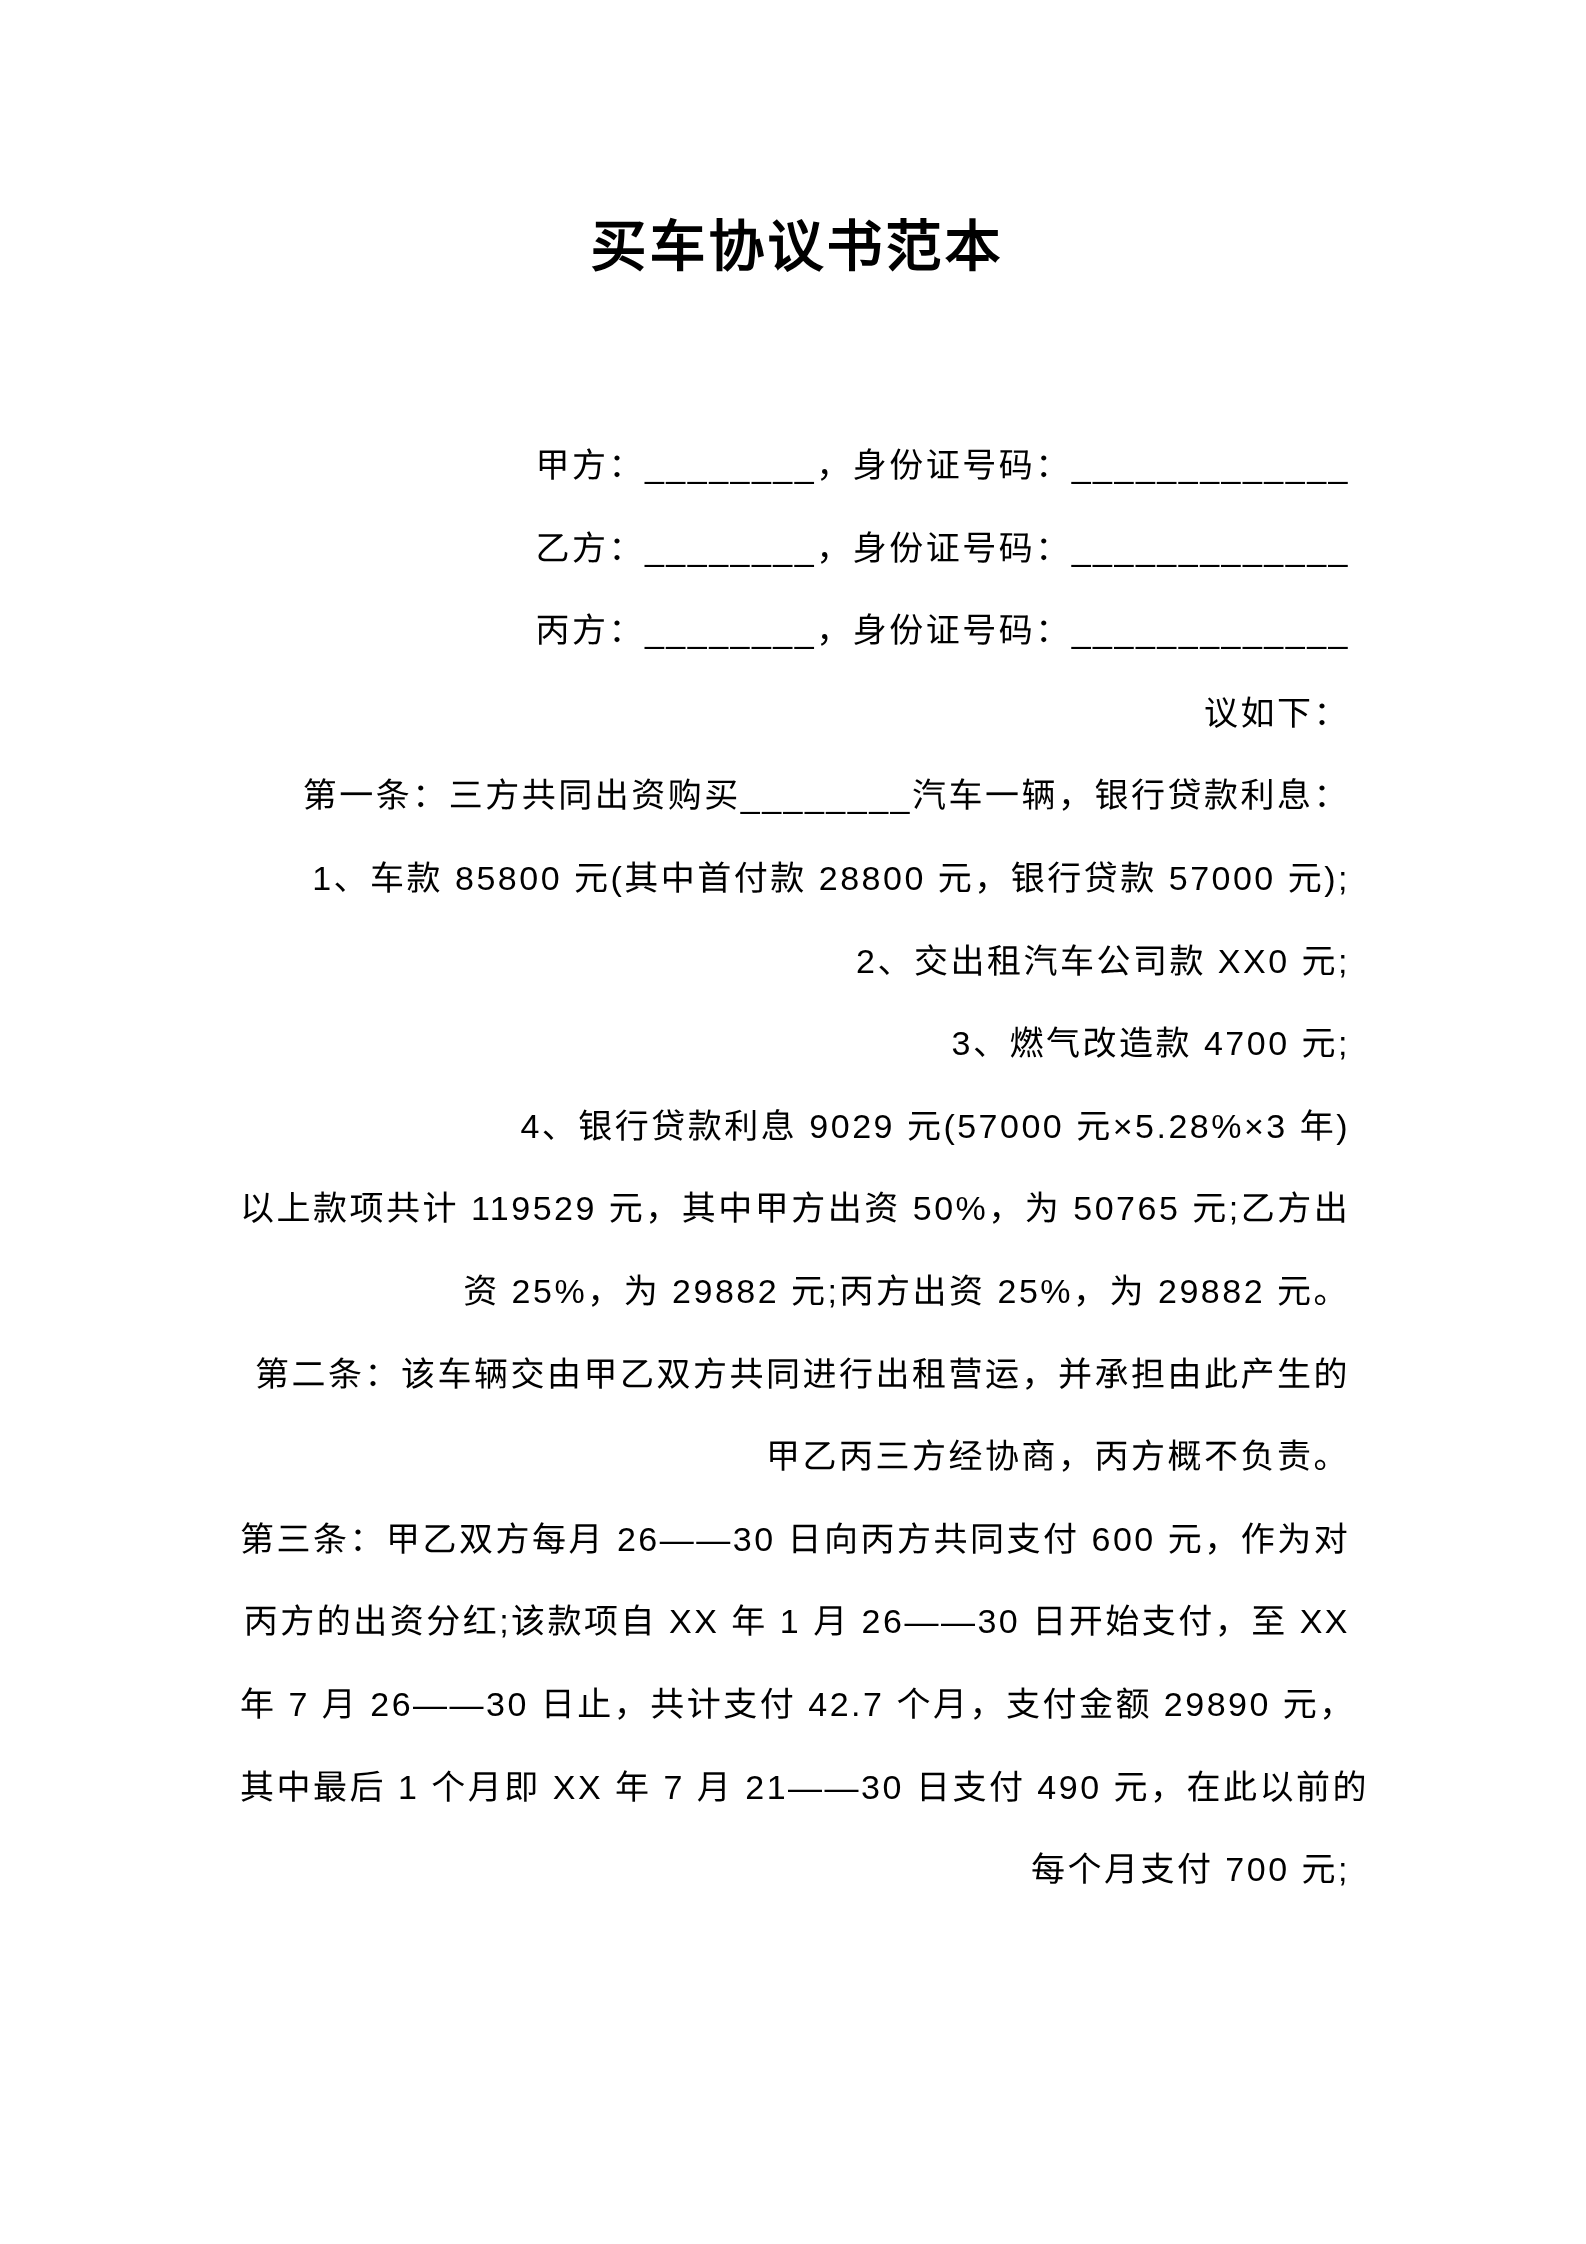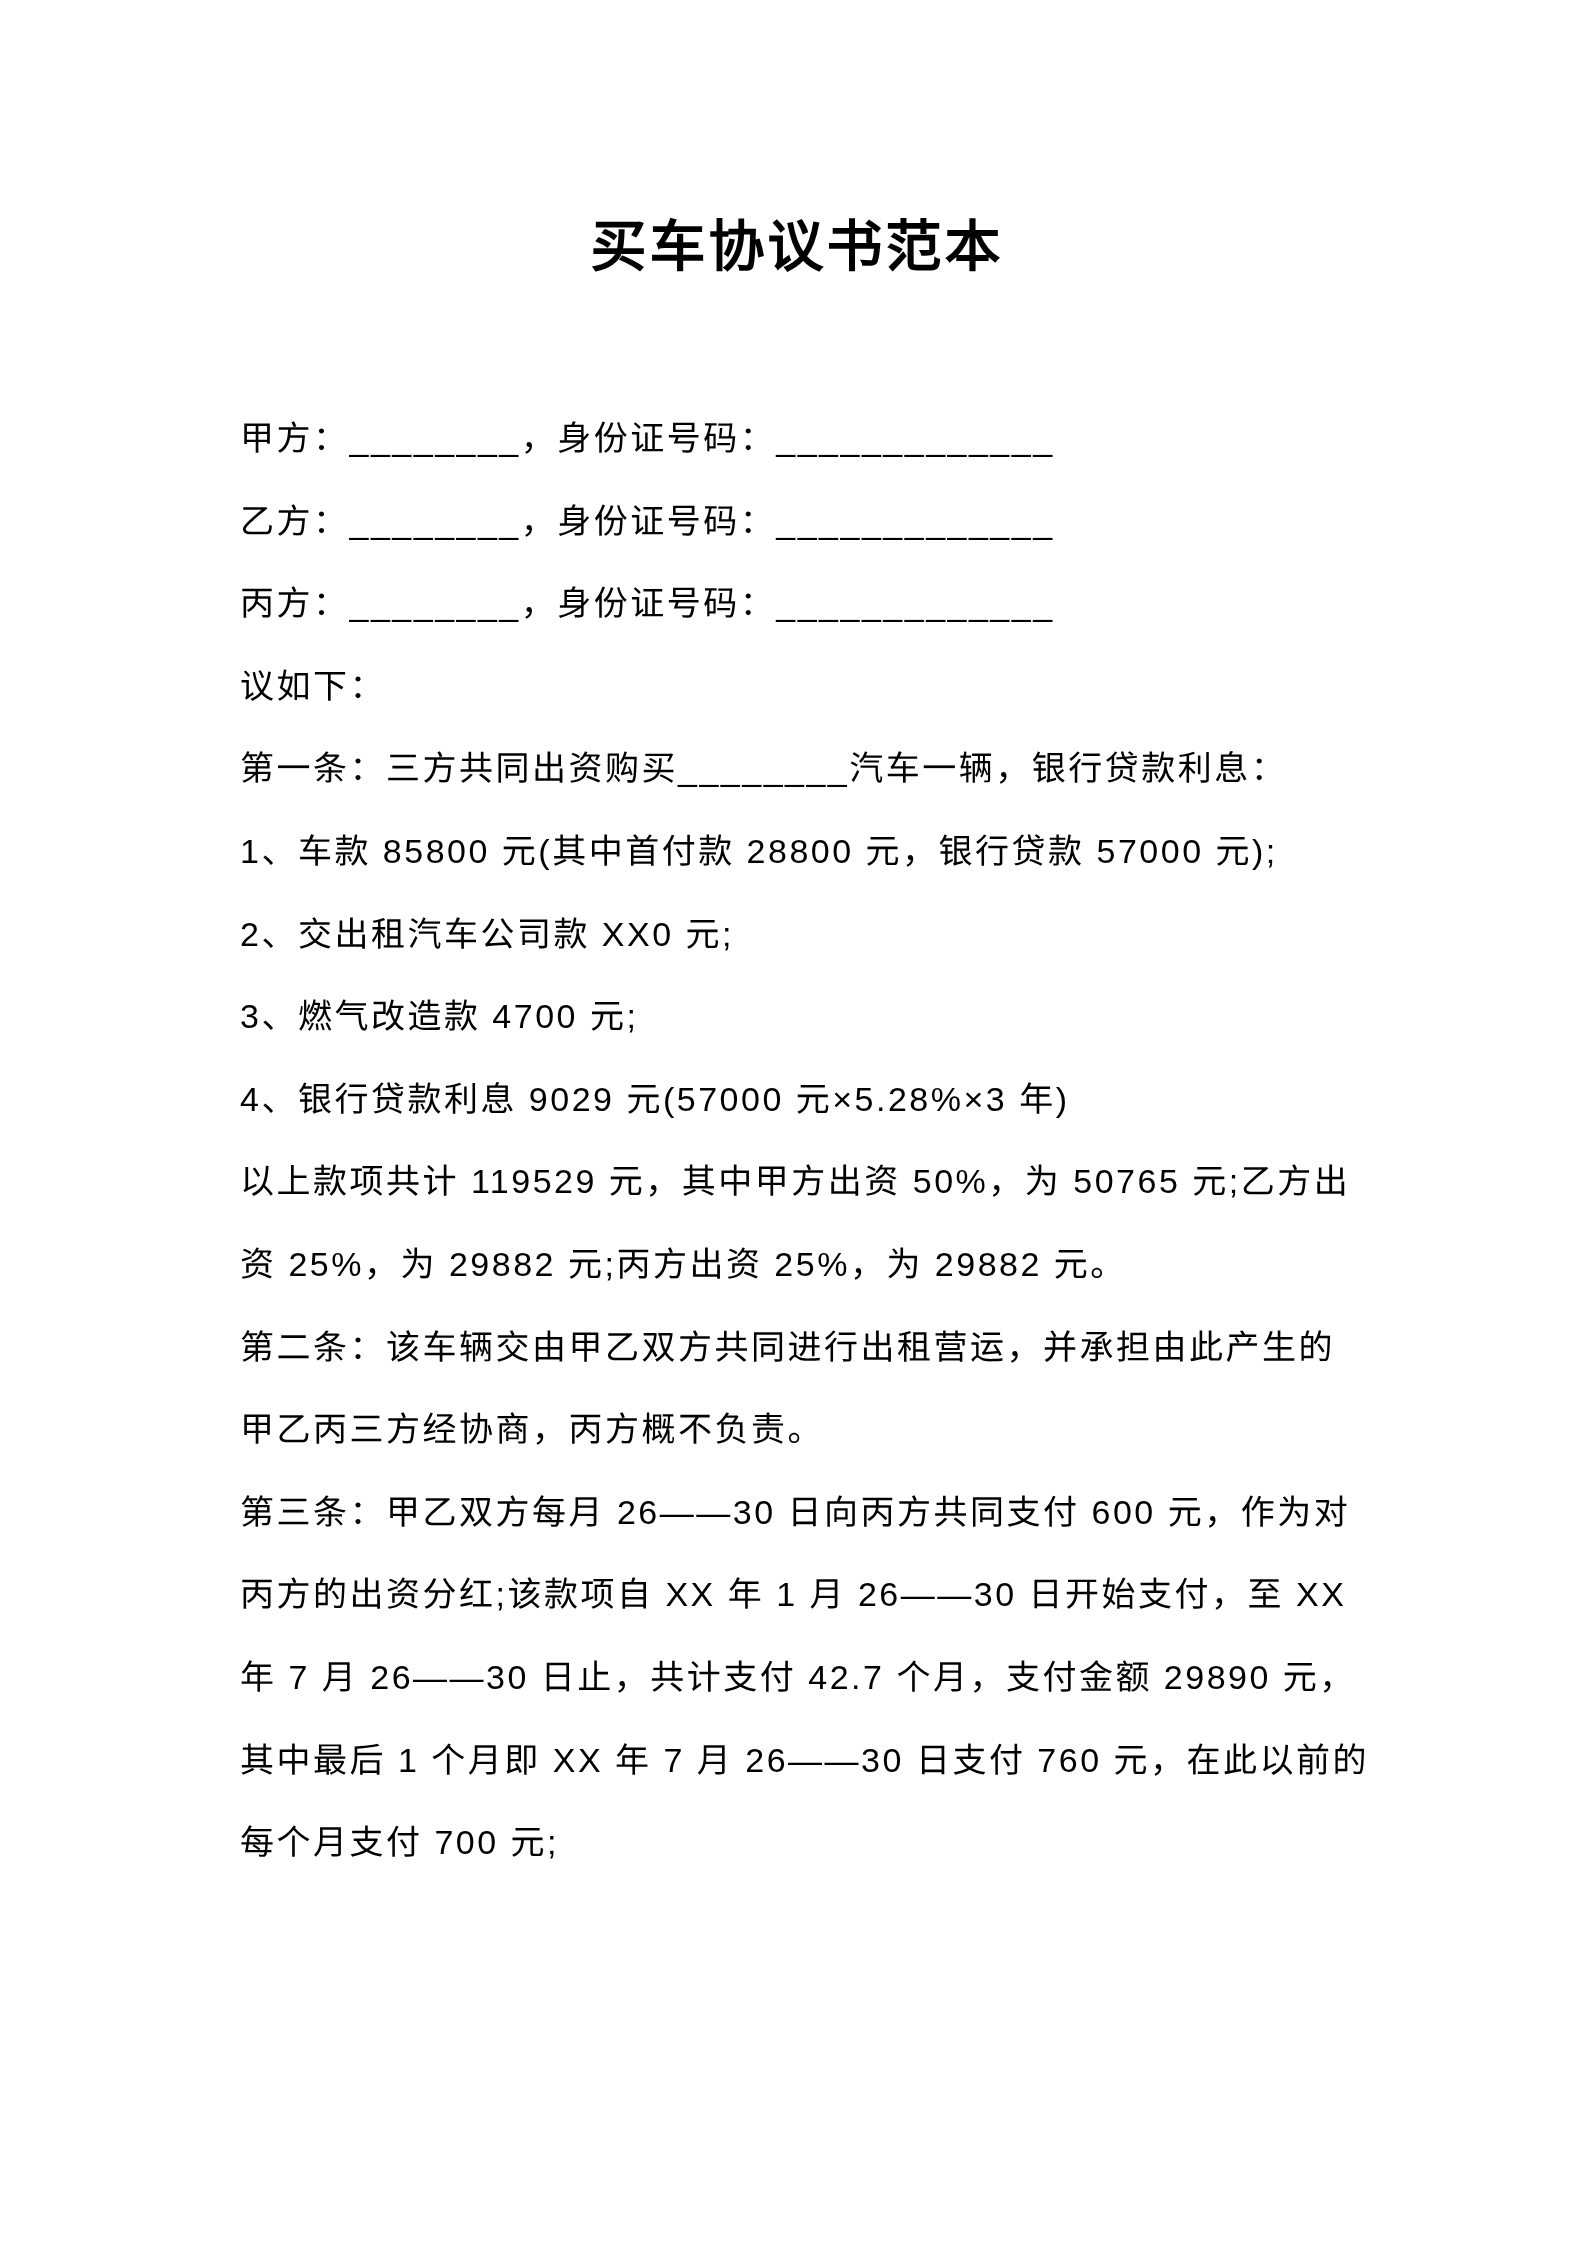--- a/index.html
+++ b/index.html
@@ -26,23 +26,24 @@
       line-height: 90px;
       margin: 4px;
       text-align: center;
       font-size: 56px;
       font-weight: 700;
       letter-spacing: 3px;
       color: #000000;
     }
     .doc-body {
       position: absolute;
-      top: 397px;
+      top: 424px;
       left: 240px;
       width: 1110px;
+      text-align: right;
     }
     .doc-line {
       line-height: 82.6px;
       font-size: 34px;
       letter-spacing: 2.5px;
       white-space: pre;
       color: #000000;
     }
   </style>
 </head>
@@ -61,16 +62,16 @@
     <div class="doc-line">2、交出租汽车公司款 XX0 元;</div>
     <div class="doc-line">3、燃气改造款 4700 元;</div>
     <div class="doc-line">4、银行贷款利息 9029 元(57000 元×5.28%×3 年)</div>
     <div class="doc-line">以上款项共计 119529 元，其中甲方出资 50%，为 50765 元;乙方出</div>
     <div class="doc-line">资 25%，为 29882 元;丙方出资 25%，为 29882 元。</div>
     <div class="doc-line">第二条：该车辆交由甲乙双方共同进行出租营运，并承担由此产生的</div>
     <div class="doc-line">甲乙丙三方经协商，丙方概不负责。</div>
     <div class="doc-line">第三条：甲乙双方每月 26——30 日向丙方共同支付 600 元，作为对</div>
     <div class="doc-line">丙方的出资分红;该款项自 XX 年 1 月 26——30 日开始支付，至 XX</div>
     <div class="doc-line">年 7 月 26——30 日止，共计支付 42.7 个月，支付金额 29890 元，</div>
-    <div class="doc-line">其中最后 1 个月即 XX 年 7 月 26——30 日支付 760 元，在此以前的</div>
+    <div class="doc-line">其中最后 1 个月即 XX 年 7 月 21——30 日支付 490 元，在此以前的</div>
     <div class="doc-line">每个月支付 700 元;</div>
   </div>
 </div>
 
 </body></html>

